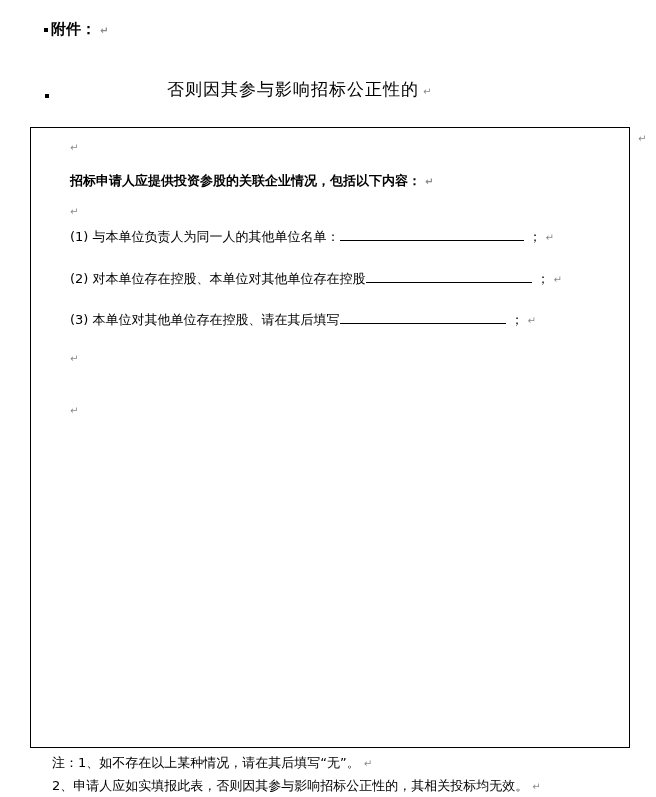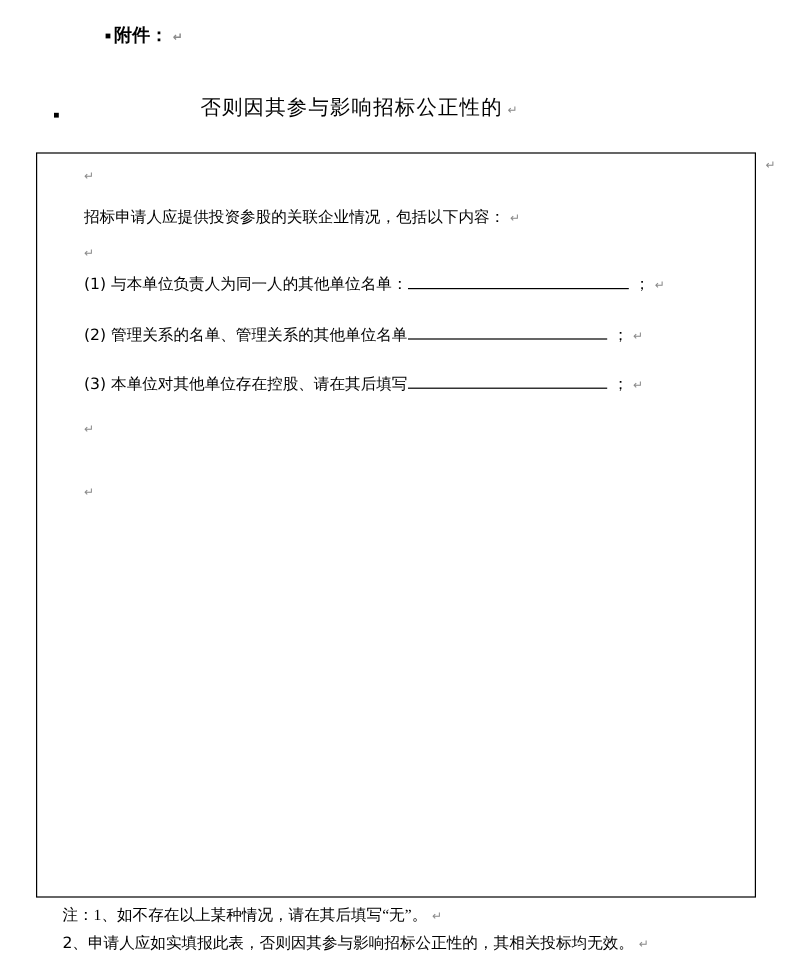--- a/index.html
+++ b/index.html
@@ -1,21 +1,21 @@
 <!DOCTYPE html>
 <html><head>
 <meta charset="utf-8">
 <style>
   html, body { margin:0; padding:0; background:#ffffff; }
   body { width:656px; height:797px; position:relative; overflow:hidden;
          font-family:"DejaVu Sans","Liberation Sans",sans-serif; color:#000; font-size:13px; }
   .abs { position:absolute; white-space:nowrap; }
   .pm { color:#8a8a8a; font-size:10px; margin-left:4px; }
   .bullet { display:inline-block; width:4px; height:4px; background:#000; vertical-align:middle; margin-right:3px; }
-  .attach { left:44px; top:20px; font-size:15px; font-weight:bold;margin-left:44px; }
+  .attach { left:44px; top:20px; font-size:15px; font-weight:bold; }
   .dot { left:45px; top:94px; width:4px; height:4px; background:#000; }
   .title { left:167px; top:78px; font-size:17px; letter-spacing:1px; }
   .box { left:30px; top:127px; width:600px; height:621px; border:1px solid #000; box-sizing:border-box; }
   .outer-pm { left:634px; top:133px; }
   .line { left:70px; font-size:13px; }
   .blank { display:inline-block; border-bottom:1px solid #000; height:13px; vertical-align:baseline; }
   .note { left:52px; font-size:13px; }
 </style>
 </head>
 <body>
@@ -28,40 +28,40 @@
 
 <div class="abs title">
   <span>否则因其参与影响招标公正性的</span><span class="pm">↵</span>
 </div>
 
 <div class="abs box"></div>
 <span class="abs pm outer-pm">↵</span>
 
 <span class="abs pm" style="left:66px;top:142px;">↵</span>
 
-<div class="abs line" style="top:172px;">
+<div class="abs line" style="top:172px;font-weight:bold;">
   <span>招标申请人应提供投资参股的关联企业情况，包括以下内容：</span><span class="pm">↵</span>
 </div>
 
 <span class="abs pm" style="left:66px;top:206px;">↵</span>
 
 <div class="abs line" style="top:227px;">
   <span>(1)</span>
   <span>与本单位负责人为同一人的其他单位名单：</span><span class="blank" style="width:184px;"></span><span style="margin-left:5px;">；</span><span class="pm">↵</span>
 </div>
 
 <div class="abs line" style="top:269px;">
-  <span>(2)</span><span> 管理关系的名单、管理关系的其他单位名单</span><span class="blank" style="width:166px;"></span><span style="margin-left:5px;">；</span><span class="pm">↵</span>
+  <span>(2)</span><span> 对本单位存在控股、本单位对其他单位存在控股</span><span class="blank" style="width:166px;"></span><span style="margin-left:5px;">；</span><span class="pm">↵</span>
 </div>
 
 <div class="abs line" style="top:310px;">
   <span>(3)</span><span> 本单位对其他单位存在控股、请在其后填写</span><span class="blank" style="width:166px;"></span><span style="margin-left:5px;">；</span><span class="pm">↵</span>
 </div>
 
 <span class="abs pm" style="left:66px;top:353px;">↵</span>
 <span class="abs pm" style="left:66px;top:405px;">↵</span>
 
-<div class="abs note" style="top:754px;font-family:Liberation Serif, serif;">
+<div class="abs note" style="top:754px;">
   <span>注：1、如不存在以上某种情况，请在其后填写“无”。</span><span class="pm">↵</span>
 </div>
 <div class="abs note" style="top:777px;text-align:center;">
   <span>2、申请人应如实填报此表，否则因其参与影响招标公正性的，其相关投标均无效。</span><span class="pm">↵</span>
 </div>
 
 </body></html>

